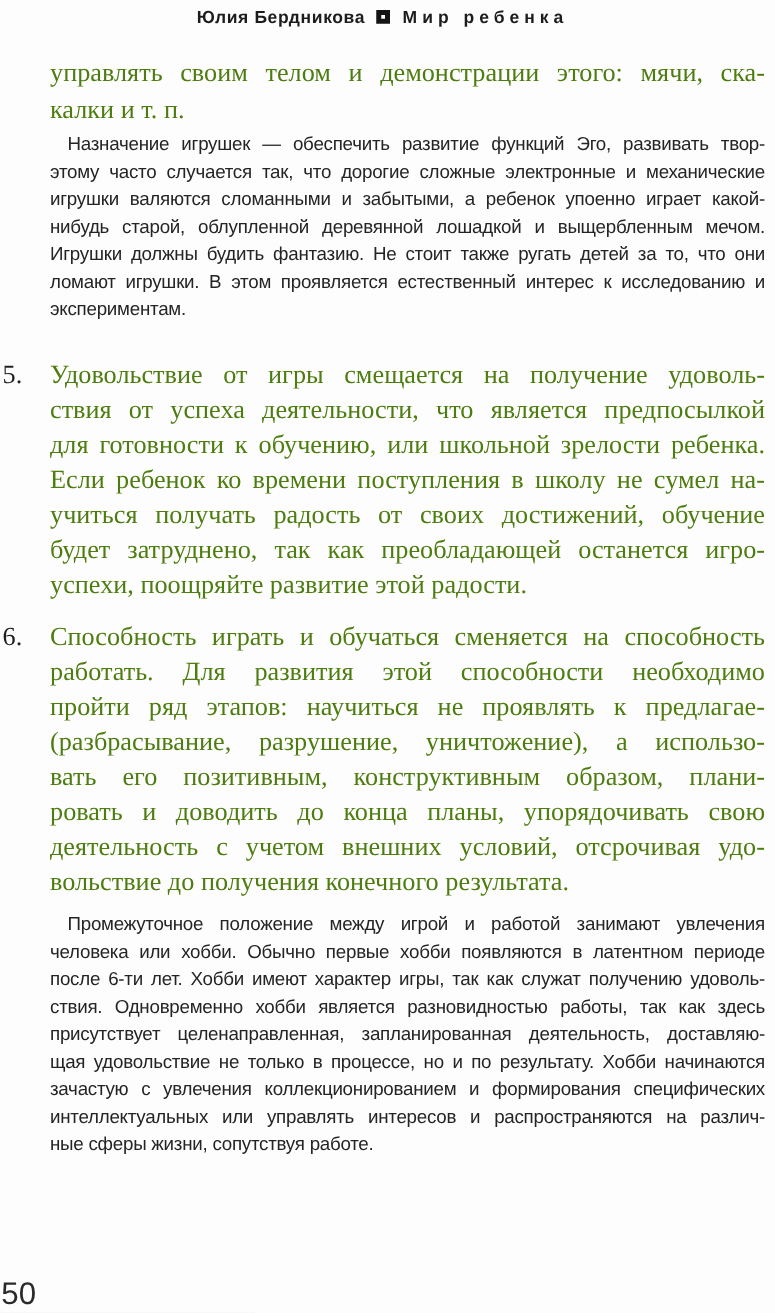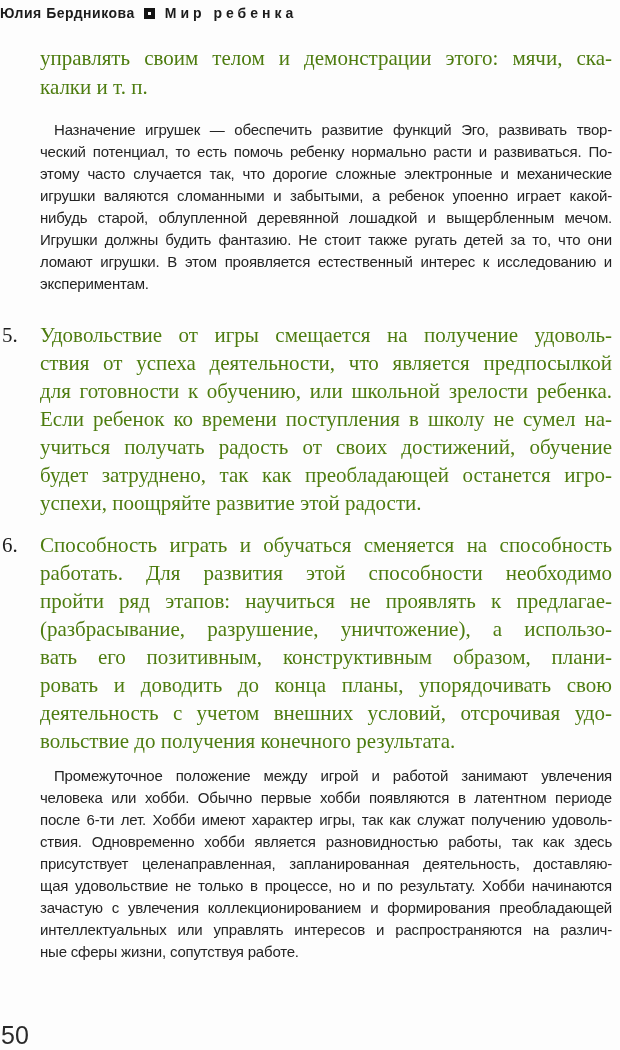--- a/index.html
+++ b/index.html
@@ -13,21 +13,21 @@
     width: 620px;
     height: 1050px;
     background: #fdfdfd;
     overflow: hidden;
     color: #202020;
   }
 
   
   .header {
     padding: 5px 8px 0 0;
-    text-align: left;
+    text-align: center;
     font-family: "Liberation Sans", sans-serif;
     font-size: 14px;
     font-weight: bold;
     color: #1c1c1c;
     white-space: nowrap;
   }
   .header .author { letter-spacing: 0.5px; }
   .header .title  { letter-spacing: 4px; margin-left: 10px; }
   .sq {
     display: inline-block;
@@ -60,21 +60,21 @@
 
   .note {
     font-family: "Liberation Sans", sans-serif;
     font-size: 15px;
     line-height: 22px;
     letter-spacing: -0.2px;
     color: #242424;
   }
   .note .tline.first { text-indent: 14px; }
 
-  .note1 { margin-top: 17px; }
+  .note1 { margin-top: 3px; }
   .item5 { margin-top: 26px; }
   .item6 { margin-top: 14px; }
   .note2 { margin-top: 10px; }
 
   .item { position: relative; }
   .item .num {
     position: absolute;
     left: -38px;
     top: 0;
     font-family: "Liberation Serif", serif;
@@ -104,21 +104,20 @@
 
   <div class="bodycol">
 
     <div class="para serif cont">
         <div class="tline first">управлять своим телом и демонстрации этого: мячи, ска-</div>
         <div class="tline last">калки и т. п.</div>
       </div>
 
     <div class="para note note1">
         <div class="tline first">Назначение игрушек — обеспечить развитие функций Эго, развивать твор-</div>
-        <div class="tline">ческий потенциал, то есть помочь ребенку нормально расти и развиваться. По-</div>
         <div class="tline">этому часто случается так, что дорогие сложные электронные и механические</div>
         <div class="tline">игрушки валяются сломанными и забытыми, а ребенок упоенно играет какой-</div>
         <div class="tline">нибудь старой, облупленной деревянной лошадкой и выщербленным мечом.</div>
         <div class="tline">Игрушки должны будить фантазию. Не стоит также ругать детей за то, что они</div>
         <div class="tline">ломают игрушки. В этом проявляется естественный интерес к исследованию и</div>
         <div class="tline last">экспериментам.</div>
       </div>
 
     <div class="item item5">
       <span class="num">5.</span>
@@ -147,21 +146,21 @@
         </div>
     </div>
 
     <div class="para note note2">
         <div class="tline first">Промежуточное положение между игрой и работой занимают увлечения</div>
         <div class="tline">человека или хобби. Обычно первые хобби появляются в латентном периоде</div>
         <div class="tline">после 6-ти лет. Хобби имеют характер игры, так как служат получению удоволь-</div>
         <div class="tline">ствия. Одновременно хобби является разновидностью работы, так как здесь</div>
         <div class="tline">присутствует целенаправленная, запланированная деятельность, доставляю-</div>
         <div class="tline">щая удовольствие не только в процессе, но и по результату. Хобби начинаются</div>
-        <div class="tline">зачастую с увлечения коллекционированием и формирования преобладающей</div>
+        <div class="tline">зачастую с увлечения коллекционированием и формирования специфических</div>
         <div class="tline">интеллектуальных или управлять интересов и распространяются на различ-</div>
         <div class="tline last">ные сферы жизни, сопутствуя работе.</div>
       </div>
 
   </div>
 
   <div class="pagenum">50</div>
 
 </div>
 

